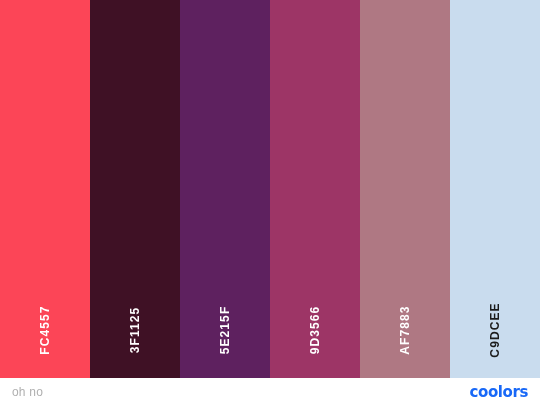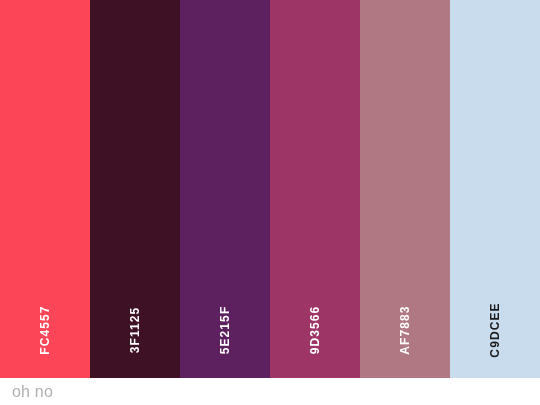--- a/index.html
+++ b/index.html
@@ -54,21 +54,21 @@
     flex: 1 1 auto;
     height: 27px;
     background: #ffffff;
     display: flex;
     align-items: center;
     justify-content: space-between;
     padding: 0 12px 0 12px;
     box-sizing: border-box;
   }
   #footer-note {
-    font-size: 16px;
+    font-size: 12px;
     color: #b0b0b0;
     font-family: "Liberation Sans", sans-serif;
     letter-spacing: 0.2px;
   }
   #brand-logo {
     font-size: 15px;
     font-weight: bold;
     color: #1868f7;
     letter-spacing: -0.4px;
     font-family: "DejaVu Sans", sans-serif;
@@ -102,15 +102,16 @@
     </div>
 
     <div class="swatch" style="background-color: rgb(201, 220, 238);">
       <span class="swatch-label label-dark">C9DCEE</span>
     </div>
 
   </div>
 
   <div id="footer">
     <span id="footer-note" style="color: rgb(176, 176, 176);">oh no</span>
+    <span id="brand-logo" style="color: rgb(24, 104, 247);">coolors</span>
   </div>
 
 </div>
 
 </body></html>

